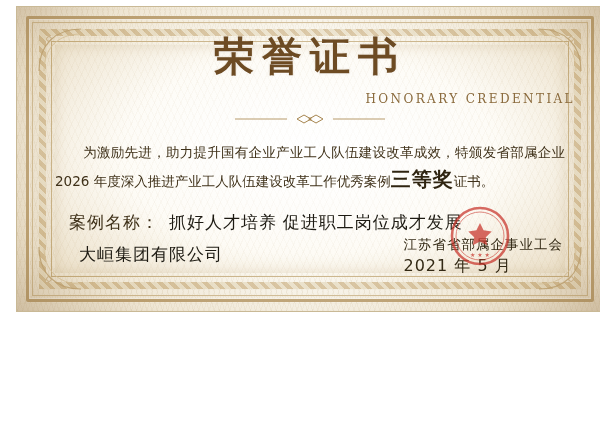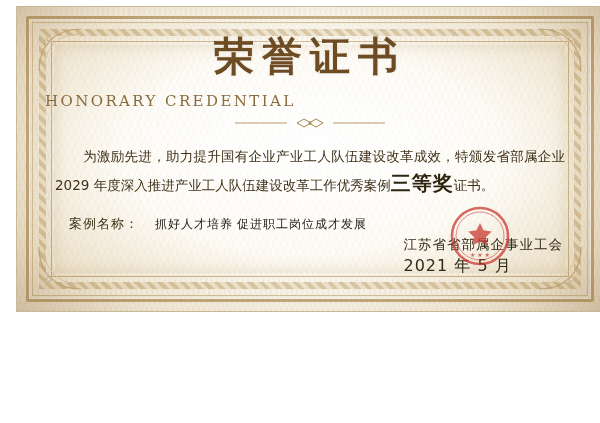--- a/index.html
+++ b/index.html
@@ -122,23 +122,23 @@
     text-align: center;
     font-family: "DejaVu Serif", serif;
     font-weight: bold;
     font-size: 40px;
     letter-spacing: 8px;
     color: #6d4b23;
     text-shadow: 0 1px 0 rgba(255,255,255,.85), 0 0 2px rgba(120,85,40,.25);
   }
   .subtitle {
     margin-top: 8px;
-    text-align: left;
+    text-align: right;
     font-family: "DejaVu Serif", serif;
-    font-size: 15px;
+    font-size: 12px;
     letter-spacing: 2.4px;
     color: #8a6a3c;
   }
   .divider {
     margin: 7px auto 0;
     width: 150px;
     height: 12px;
     position: relative;
   }
   .divider svg { display: block; }
@@ -166,27 +166,27 @@
     font-size: 13px;
   }
   .field-row {
     display: flex;
     align-items: baseline;
     margin-bottom: 9px;
   }
   .field-label {
     white-space: nowrap;
     color: #3f3119;
-    font-size: 13px;
+    font-size: 17px;
     letter-spacing: 1px;
   }
   .field-value {
-    margin-left: 16px;
-    font-family: Liberation Serif, serif;
-    font-size: 12px;
+    margin-left: 10px;
+    font-family: Liberation Sans, sans-serif;
+    font-size: 17px;
     color: #1d1a12;
     letter-spacing: 1px;
   }
 
   .signature {
     position: absolute;
     right: 40px;
     bottom: 34px;
     text-align: left;
     line-height: 22px;
@@ -270,29 +270,30 @@
       <svg width="150" height="12" viewBox="0 0 150 12">
         <path d="M0 6 H52" stroke="#b79a6a" stroke-width="1"></path>
         <path d="M98 6 H150" stroke="#b79a6a" stroke-width="1"></path>
         <path d="M62 6 l7 -4 7 4 -7 4 z" fill="none" stroke="#a6854f" stroke-width="1"></path>
         <path d="M74 6 l7 -4 7 4 -7 4 z" fill="none" stroke="#a6854f" stroke-width="1"></path>
         <circle cx="75" cy="6" r="1.5" fill="#a6854f"></circle>
       </svg>
     </div>
 
     <div class="body-text">
-      <span class="indent"></span><span>为激励先进，助力提升国有企业产业工人队伍建设改革成效，特颁发省部属企业 2029 年度深入推进产业工人队伍建设改革工作优秀案例</span><span class="award-rank">三等奖</span><span>证书。</span>
+      <span class="indent"></span><span>为激励先进，助力提升国有企业产业工人队伍建设改革成效，特颁发省部属企业 2026 年度深入推进产业工人队伍建设改革工作优秀案例</span><span class="award-rank">三等奖</span><span>证书。</span>
     </div>
 
     <div class="fields">
       <div class="field-row">
         <span class="field-label">案例名称：</span>
         <span class="field-value">抓好人才培养  促进职工岗位成才发展</span>
       </div>
       <div class="field-row">
+        <span class="field-value">大峘集团有限公司</span>
       </div>
     </div>
 
     <div class="signature">
       <div class="sig-org">江苏省省部属企事业工会</div>
       <div class="sig-date">2021 年 5 月</div>
     </div>
 
     <div class="seal">
       <svg width="62" height="62" viewBox="0 0 62 62">

